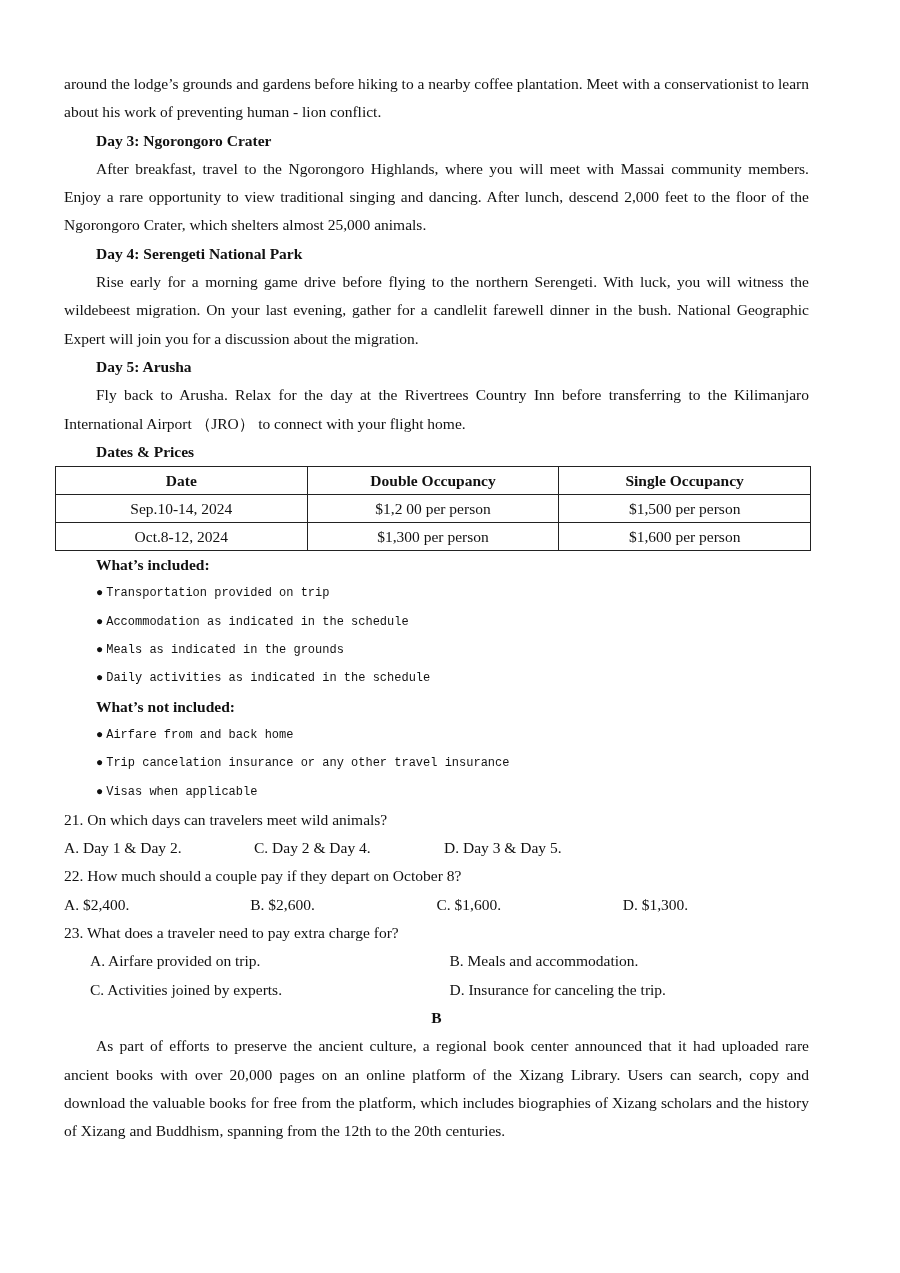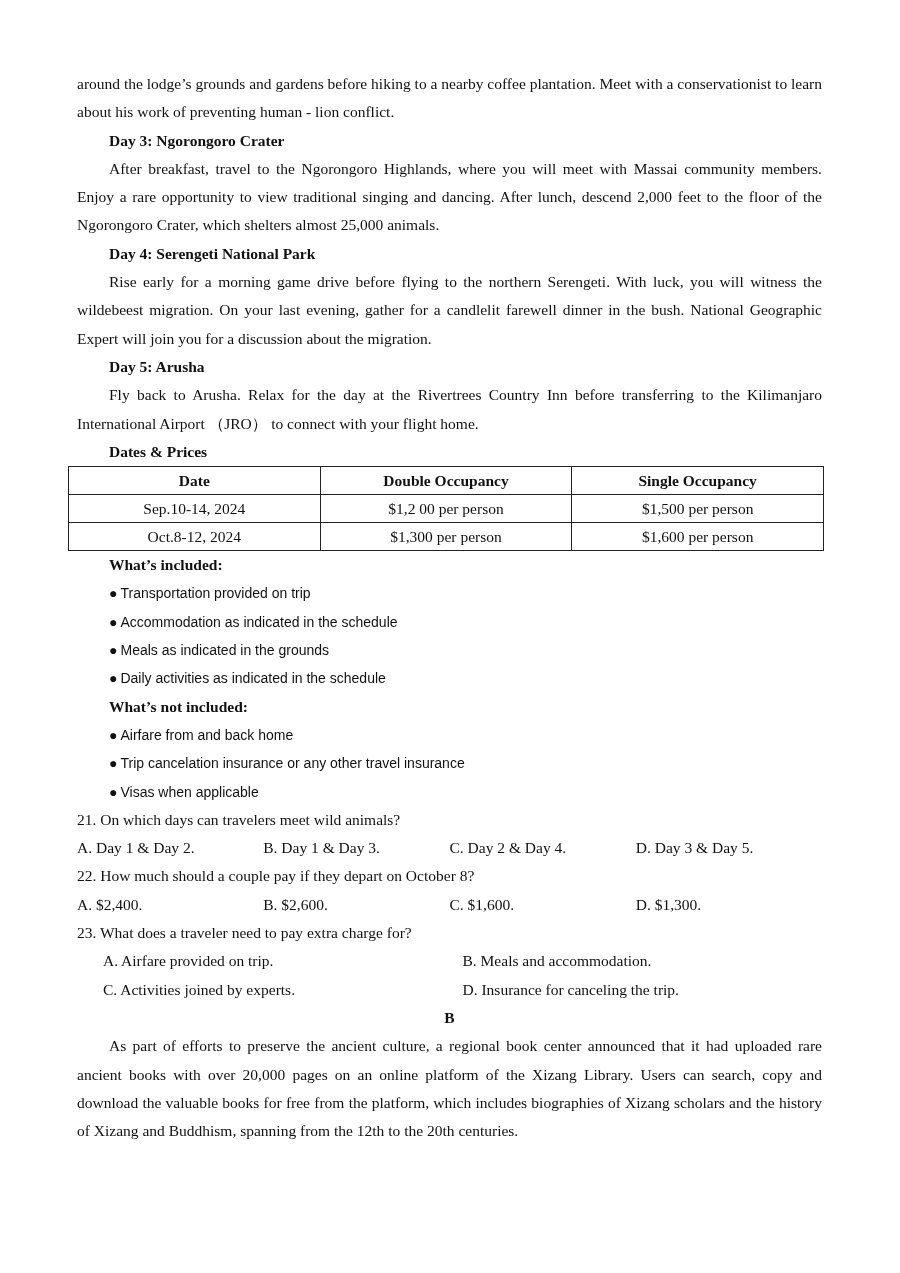--- a/index.html
+++ b/index.html
@@ -11,21 +11,21 @@
       width: 900px;
       height: 1273px;
       position: relative;
       overflow: hidden;
       font-family: "Liberation Serif", serif;
       color: #111111;
       font-size: 15.5px;
     }
     .page {
       position: absolute;
-      left: 77px;
+      left: 64px;
       top: 70px;
       width: 745px;
     }
     .line {
       height: 28.3px;
       line-height: 28.3px;
       white-space: nowrap;
     }
     .para {
       line-height: 28.3px;
@@ -50,22 +50,22 @@
       text-align: center;
       height: 27px;
       padding: 0;
       width: 33.33%;
     }
     table.prices th { font-weight: bold; }
     .bullet {
       padding-left: 32px;
       height: 28.3px;
       line-height: 28.3px;
-      font-family: Liberation Sans, sans-serif;
-      font-size: 14px;
+      font-family: Liberation Mono, monospace;
+      font-size: 12px;
     }
     .bullet .dot { margin-right: 3px; }
     .options4 {
       display: flex;
       height: 28.3px;
       line-height: 28.3px;
       align-items: center;
     }
     .options4 span { width: 190px; }
     .options2 {
@@ -128,21 +128,20 @@
   <div class="bullet"><span class="dot">●</span><span>Daily activities as indicated in the schedule</span></div>
 
   <div class="heading">What’s not included:</div>
   <div class="bullet"><span class="dot">●</span><span>Airfare from and back home</span></div>
   <div class="bullet"><span class="dot">●</span><span>Trip cancelation insurance or any other travel insurance</span></div>
   <div class="bullet"><span class="dot">●</span><span>Visas when applicable</span></div>
 
   <div class="line">21. On which days can travelers meet wild animals?</div>
   <div class="options4">
     <span>A. Day 1 &amp; Day 2.</span>
-    <span>B. Day 1 &amp; Day 3.</span>
     <span>C. Day 2 &amp; Day 4.</span>
     <span>D. Day 3 &amp; Day 5.</span>
   </div>
 
   <div class="line">22. How much should a couple pay if they depart on October 8?</div>
   <div class="options4">
     <span>A. $2,400.</span>
     <span>B. $2,600.</span>
     <span>C. $1,600.</span>
     <span>D. $1,300.</span>

